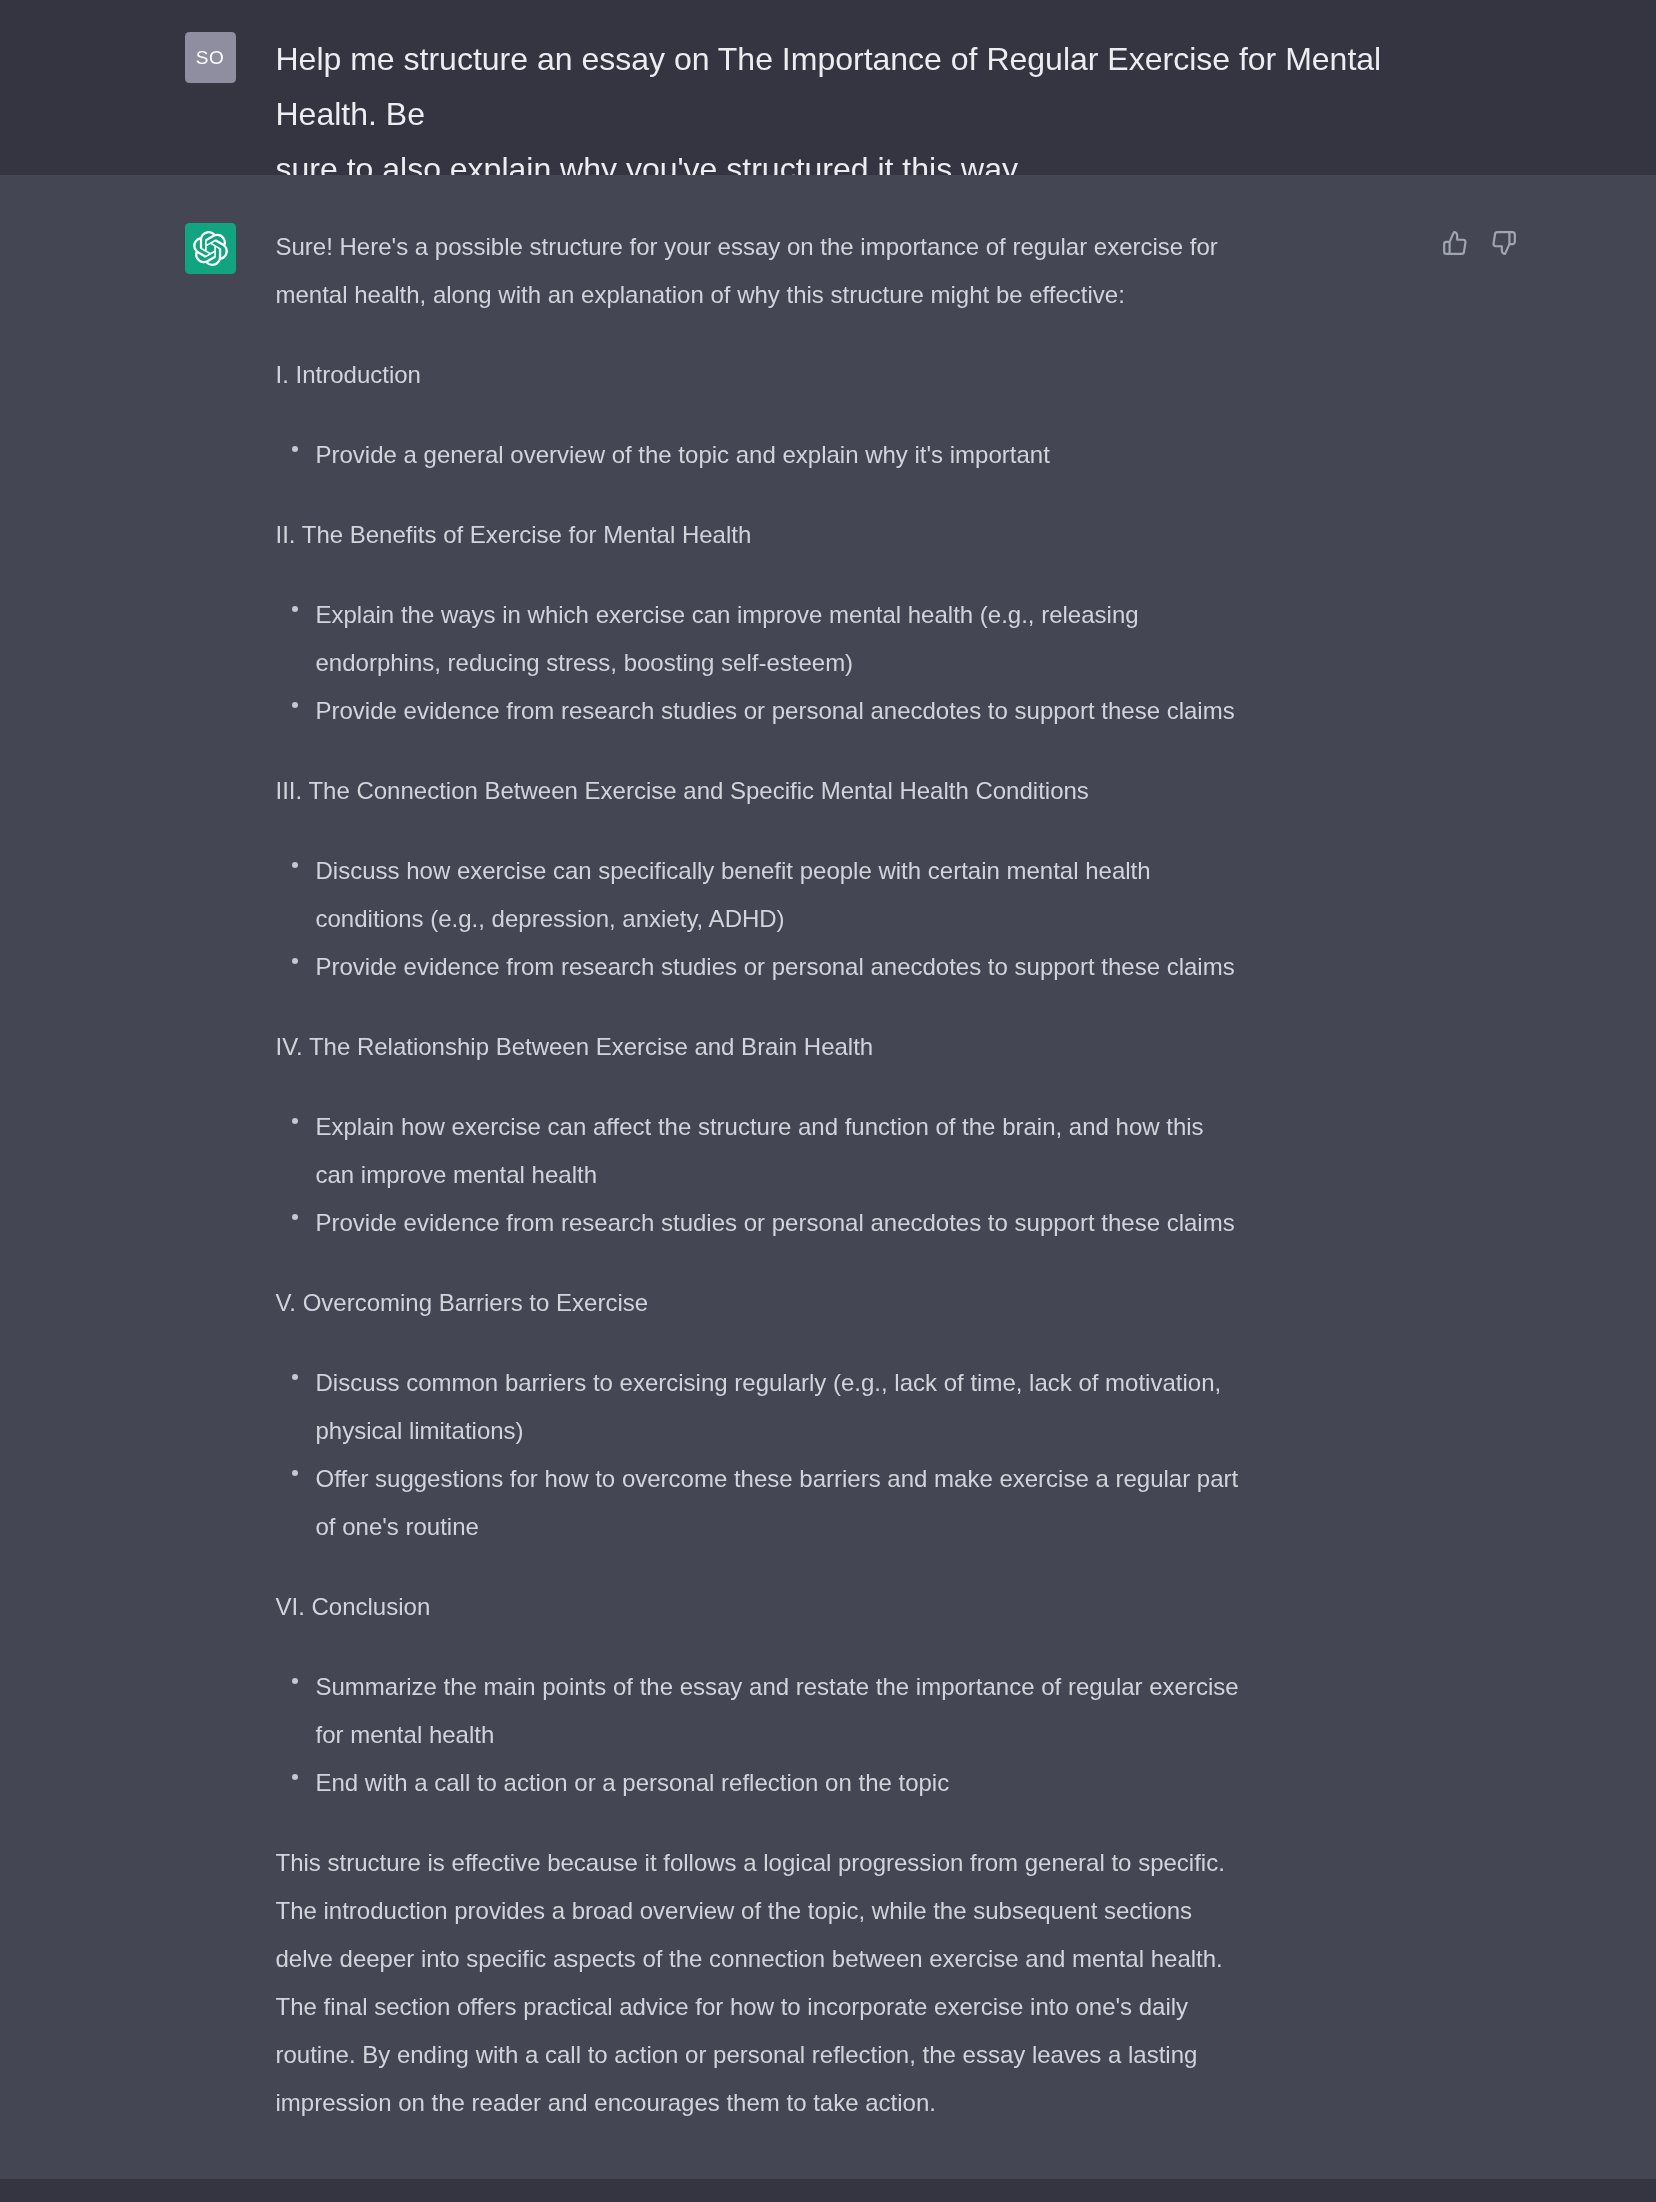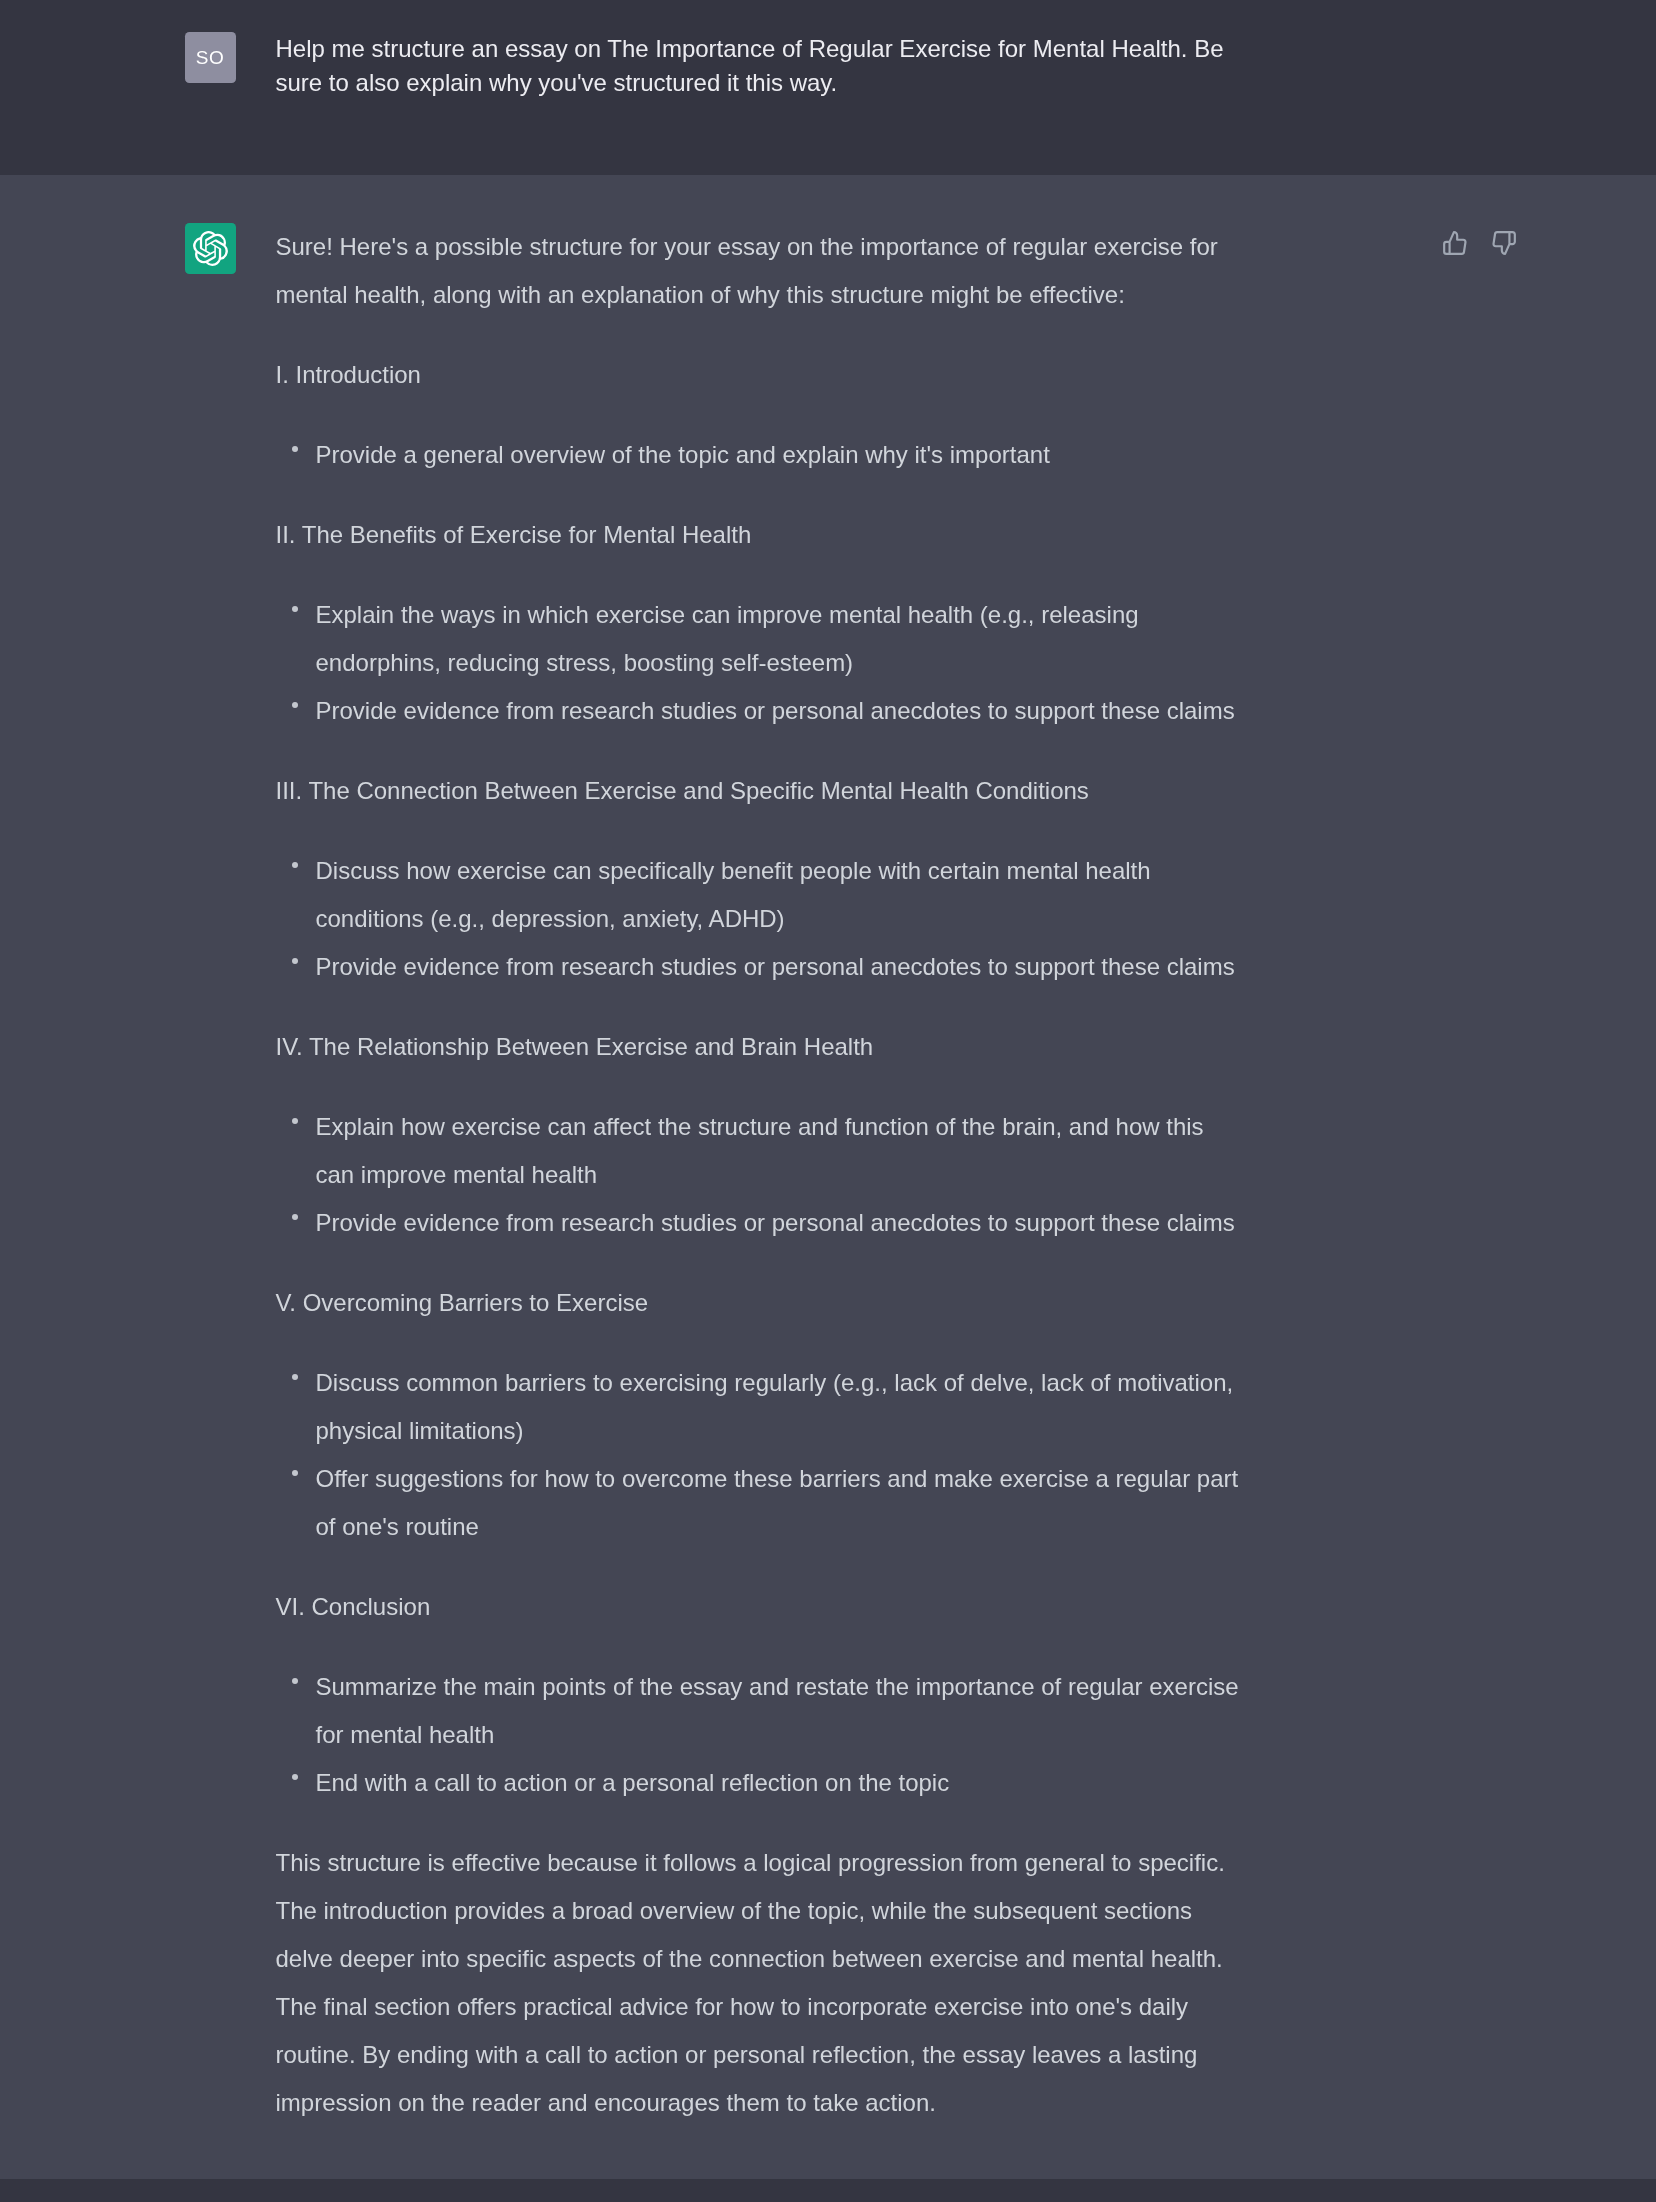--- a/index.html
+++ b/index.html
@@ -43,21 +43,21 @@
     font-size: 19px; letter-spacing: 0.4px; font-weight: 400;
   }
   .gpt-avatar { background: var(--assistant-avatar-bg, #12a480); }
   .gpt-avatar svg { width: 35px; height: 35px; display: block; }
 
   
   .msg-col { flex: none; width: 1153px; }
   .user-text {
     width: 1153px;
     color: var(--user-text, #ececf1);
-    font-size: 24px; line-height: 34px;
+    font-size: 32px; line-height: 55px;
     white-space: pre-line;
   }
   .md { color: var(--assistant-text, #d1d5db); font-size: 24px; line-height: 48px; }
   .md p { margin: 0 0 32px; white-space: pre-line; }
   .md p.closing { margin: 0; }
   .md ul { margin: 0 0 32px; padding: 0 0 0 40px; list-style: none; }
   .md li { position: relative; white-space: pre-line; }
   .md li::before {
     content: ""; position: absolute; left: -24px; top: 14.6px;
     width: 6px; height: 6px; border-radius: 50%;
@@ -128,21 +128,21 @@
 
         <p class="md-h">IV. The Relationship Between Exercise and Brain Health</p>
         <ul class="md-list">
           <li>Explain how exercise can affect the structure and function of the brain, and how this
 can improve mental health</li>
           <li>Provide evidence from research studies or personal anecdotes to support these claims</li>
         </ul>
 
         <p class="md-h">V. Overcoming Barriers to Exercise</p>
         <ul class="md-list">
-          <li>Discuss common barriers to exercising regularly (e.g., lack of delve, lack of motivation,
+          <li>Discuss common barriers to exercising regularly (e.g., lack of time, lack of motivation,
 physical limitations)</li>
           <li>Offer suggestions for how to overcome these barriers and make exercise a regular part
 of one's routine</li>
         </ul>
 
         <p class="md-h">VI. Conclusion</p>
         <ul class="md-list">
           <li>Summarize the main points of the essay and restate the importance of regular exercise
 for mental health</li>
           <li>End with a call to action or a personal reflection on the topic</li>

